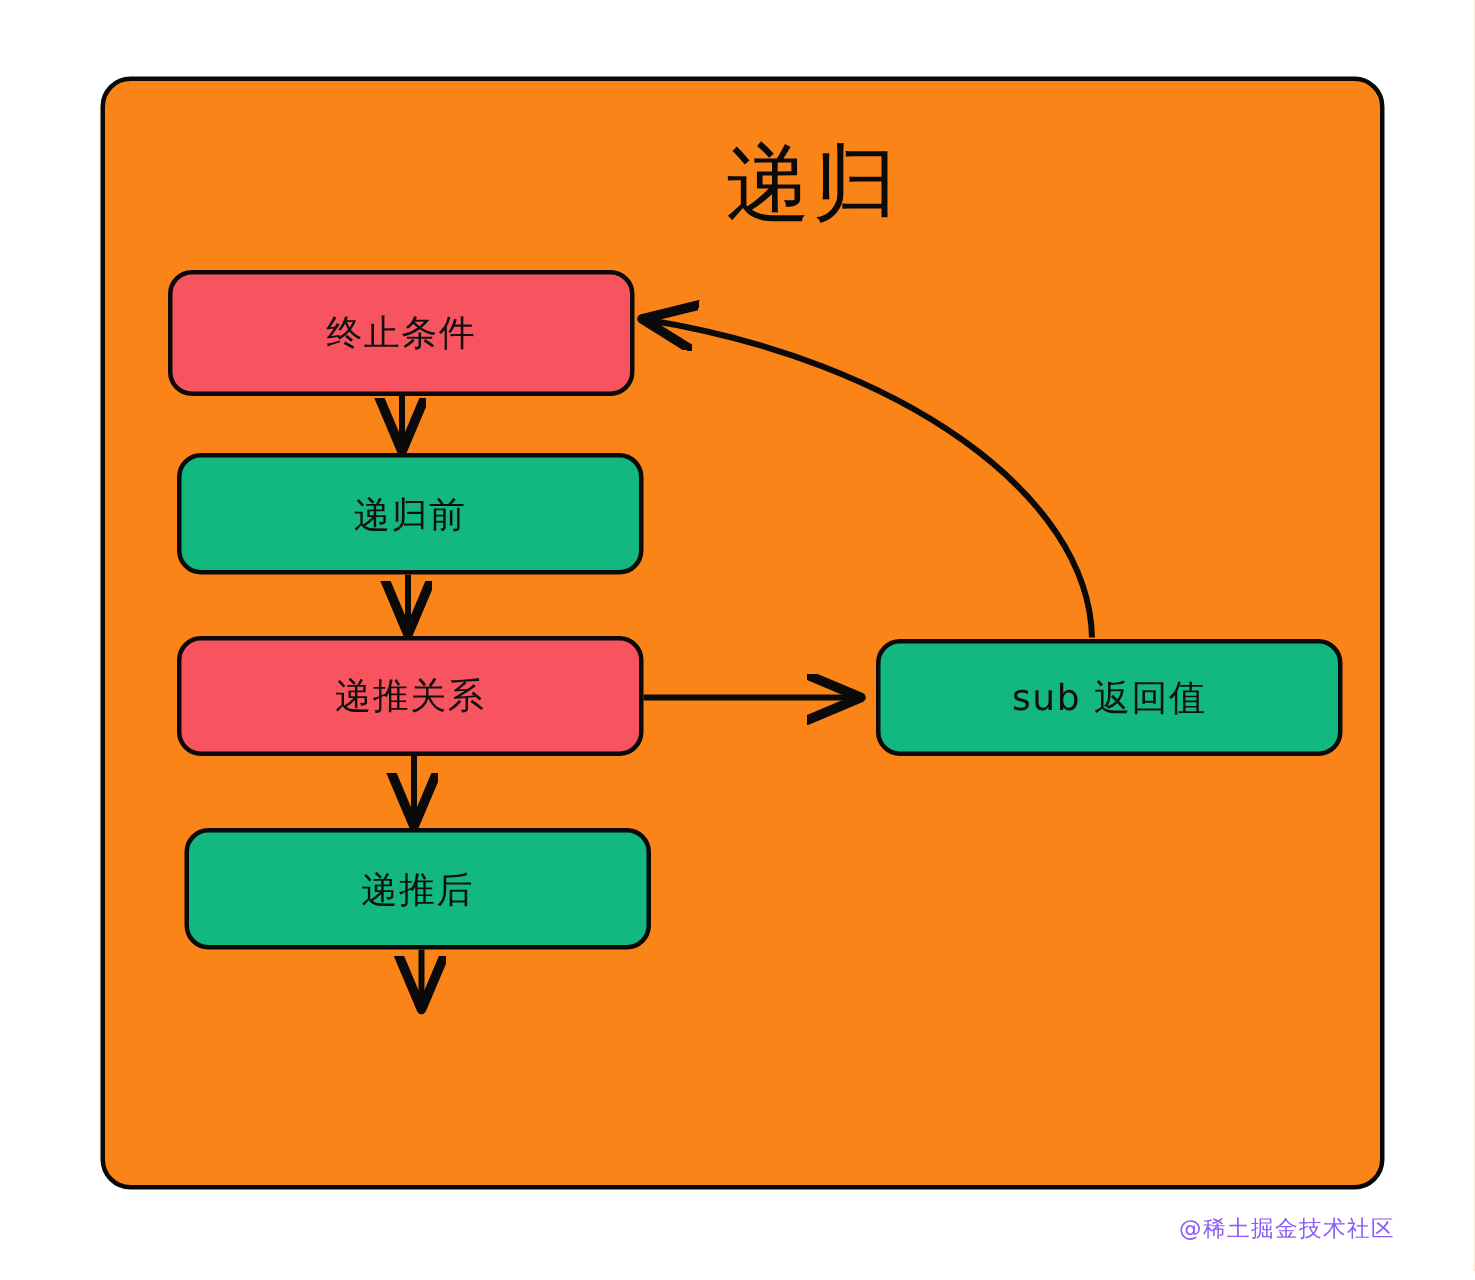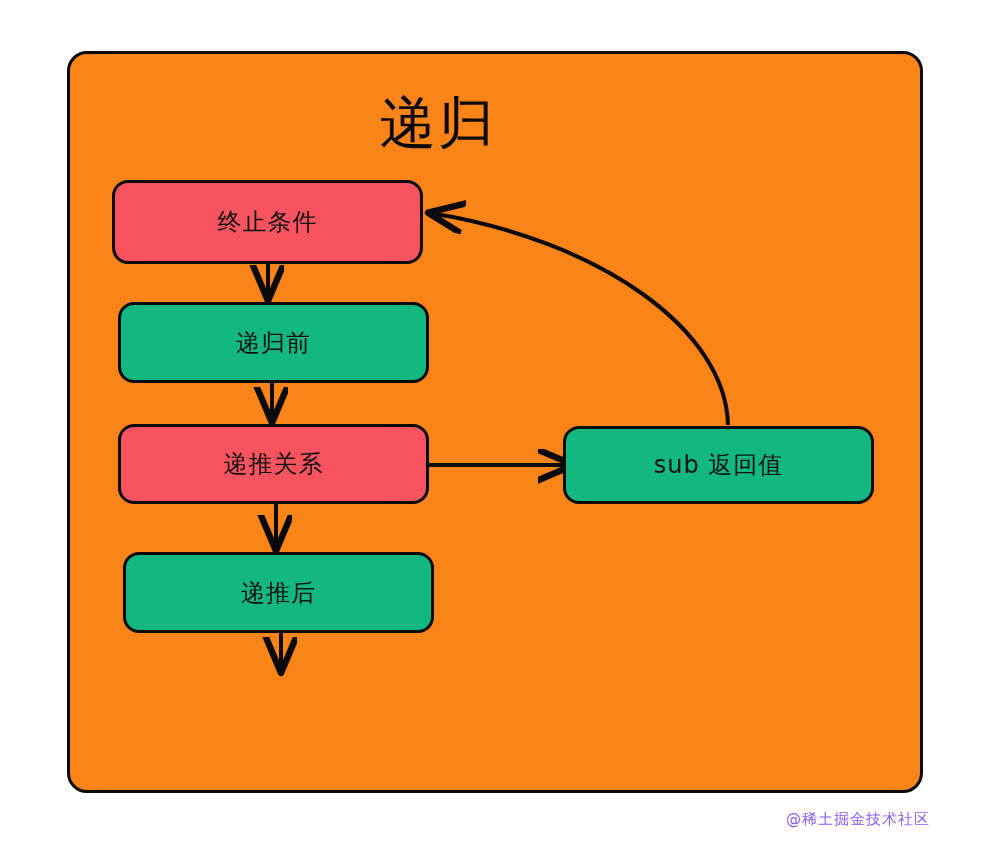--- a/index.html
+++ b/index.html
@@ -29,21 +29,21 @@
     border-radius: 20px;
     box-sizing: border-box;
   }
   .diagram-title {
     position: absolute;
     left: 380px;
     top: 83px;
     width: 220px;
     height: 80px;
     line-height: 80px;
-    text-align: left;
+    text-align: right;
     color: #0a0a0a;
     font-size: 56px;
     font-weight: 400;
     letter-spacing: 2px;
     font-family: "DejaVu Sans", "Liberation Sans", sans-serif;
     white-space: nowrap;
   }
   .node {
     position: absolute;
     box-sizing: border-box;
@@ -59,21 +59,21 @@
     font-family: "DejaVu Sans", "Liberation Sans", sans-serif;
   }
   .node.red   { background: #f75460; }
   .node.green { background: #13b780; }
 
   #n-terminate { left: 112px; top: 180px;  width: 311px; height: 84px; }
   #n-pre       { left: 118px; top: 302px;  width: 311px; height: 81px; }
   #n-relation  { left: 118px; top: 424px;  width: 311px; height: 80px; }
   #n-post      { left: 123px; top: 552px;  width: 311px; height: 81px; }
   #n-return    { left: 128px; top: 674px;  width: 312px; height: 80px; }
-  #n-sub       { left: 563px; top: 426px;  width: 311px; height: 78px;
+  #n-sub       { left: 584px; top: 426px;  width: 311px; height: 78px;
                  font-size: 24px; }
 
   .edge-layer {
     position: absolute;
     left: 0; top: 0;
     width: 983px;
     height: 853px;
     pointer-events: none;
   }
   .watermark {

